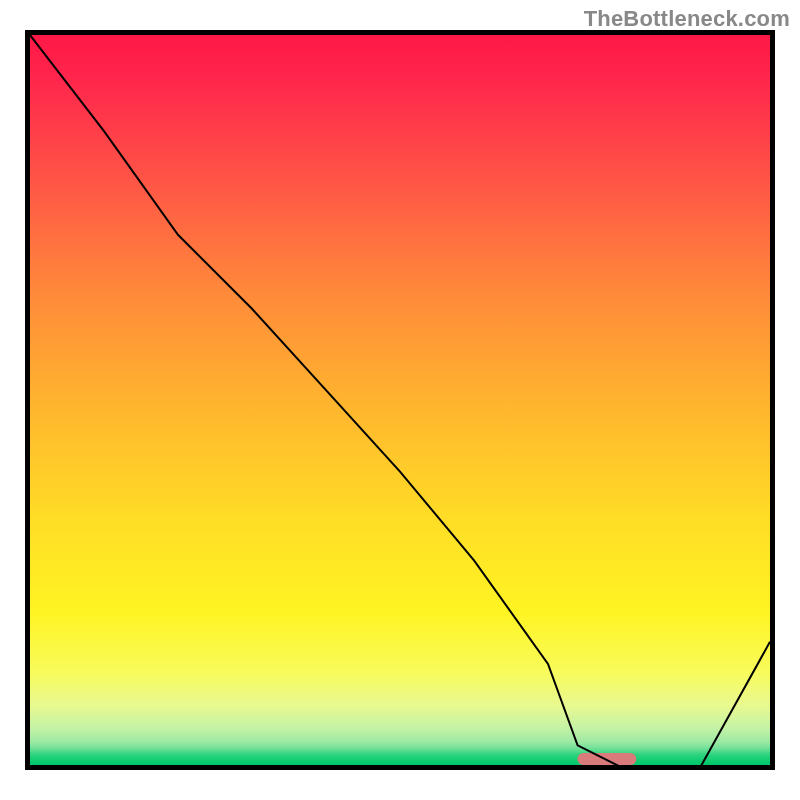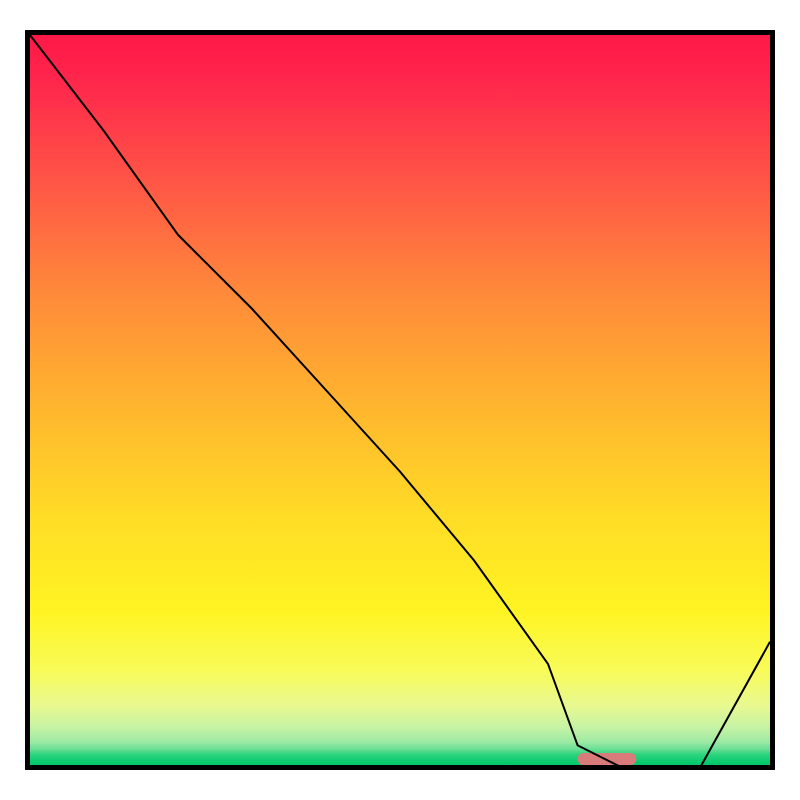--- a/index.html
+++ b/index.html
@@ -58,20 +58,21 @@
   svg.curve {
     position: absolute;
     inset: 0;
     z-index: 4;
   }
 </style>
 </head>
 <body>
 <div class="wrap">
 
+  <div class="watermark">TheBottleneck.com</div>
 
   <div class="plot-frame">
     <div class="plot-inner">
 
       <svg class="gradient-bg" viewBox="0 0 100 100" preserveAspectRatio="none">
         <defs>
           <linearGradient id="bg-grad" x1="0" y1="0" x2="0" y2="1">
               <stop offset="0.00%" stop-color="#ff1846"></stop>
               <stop offset="6.00%" stop-color="#ff264c"></stop>
               <stop offset="20.00%" stop-color="#ff5646"></stop>

